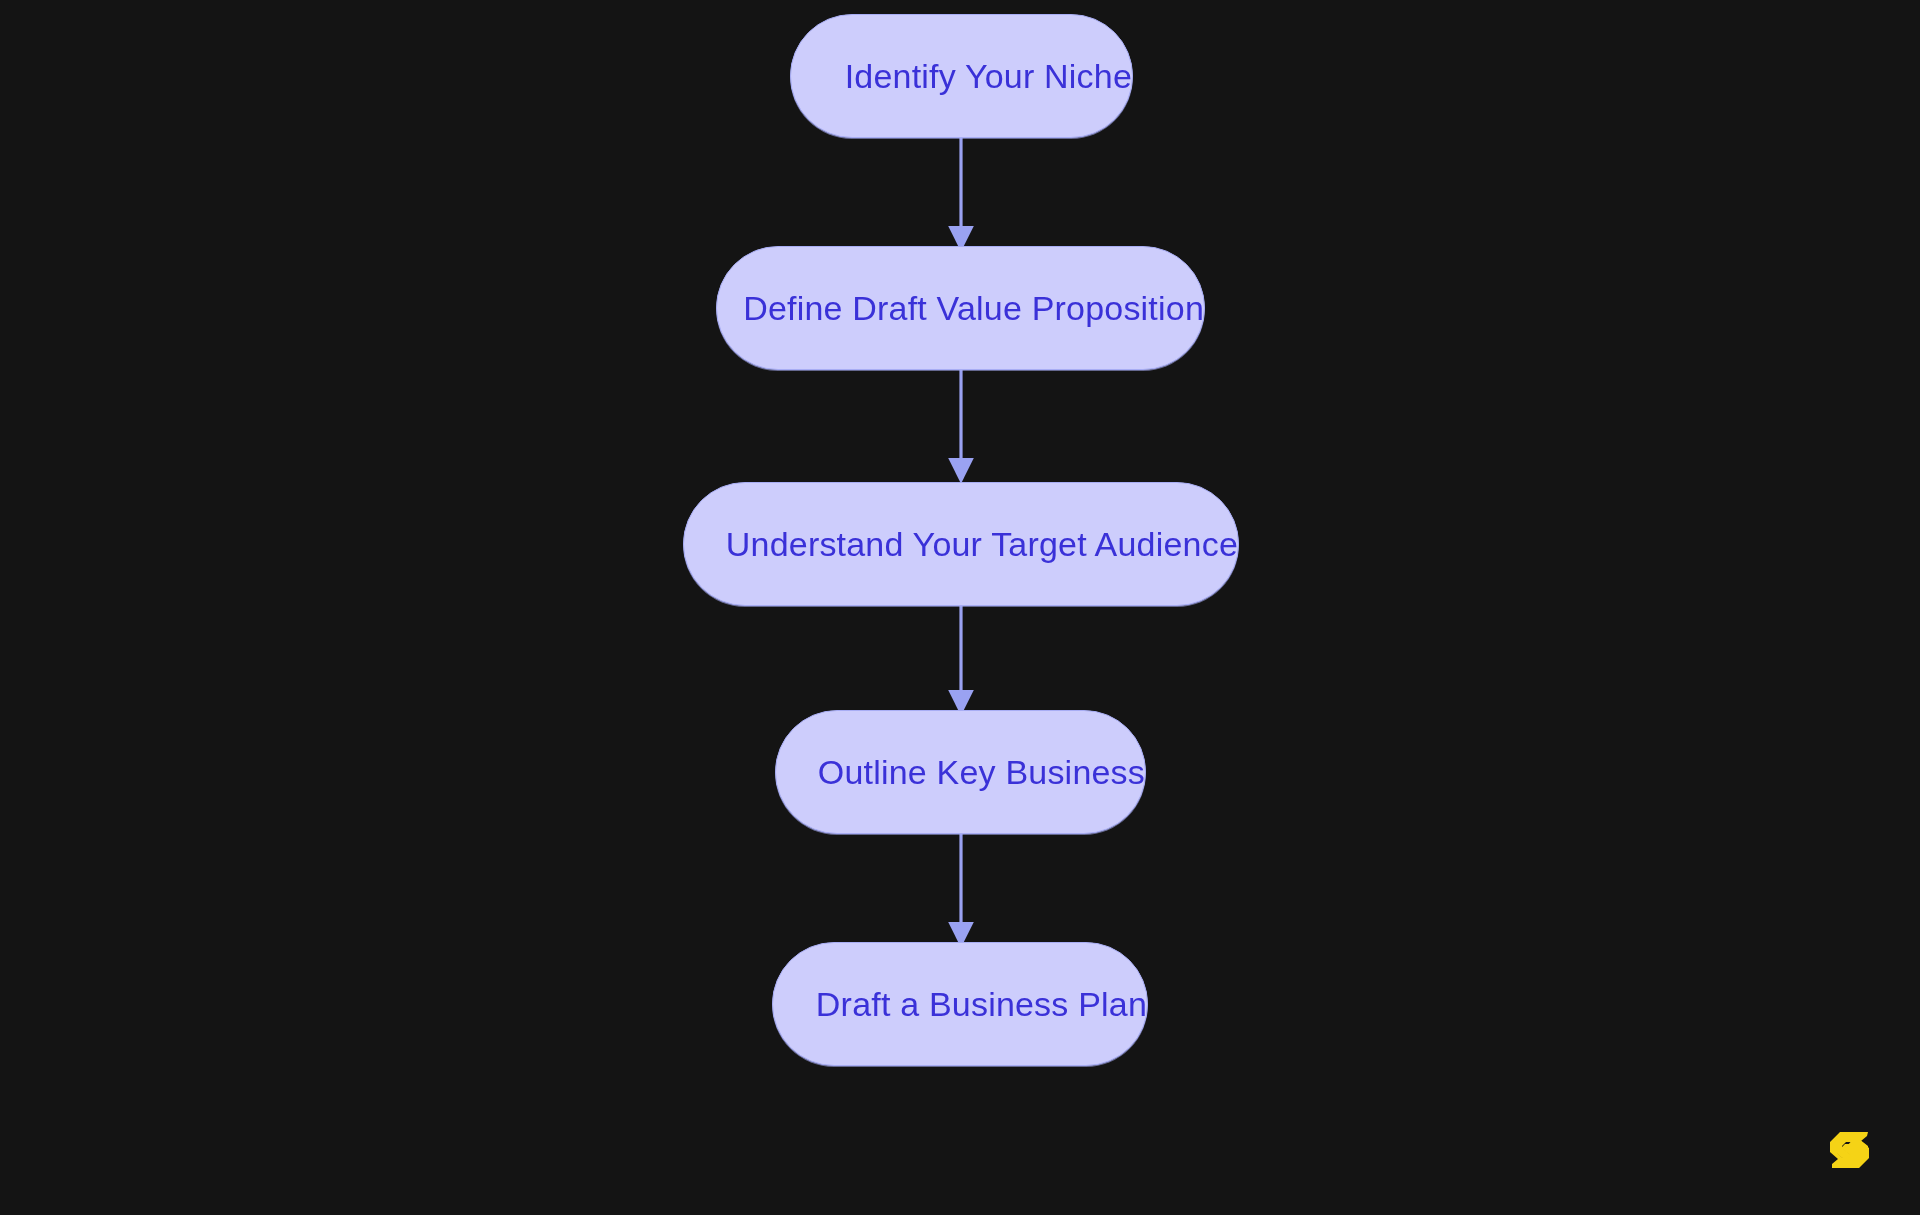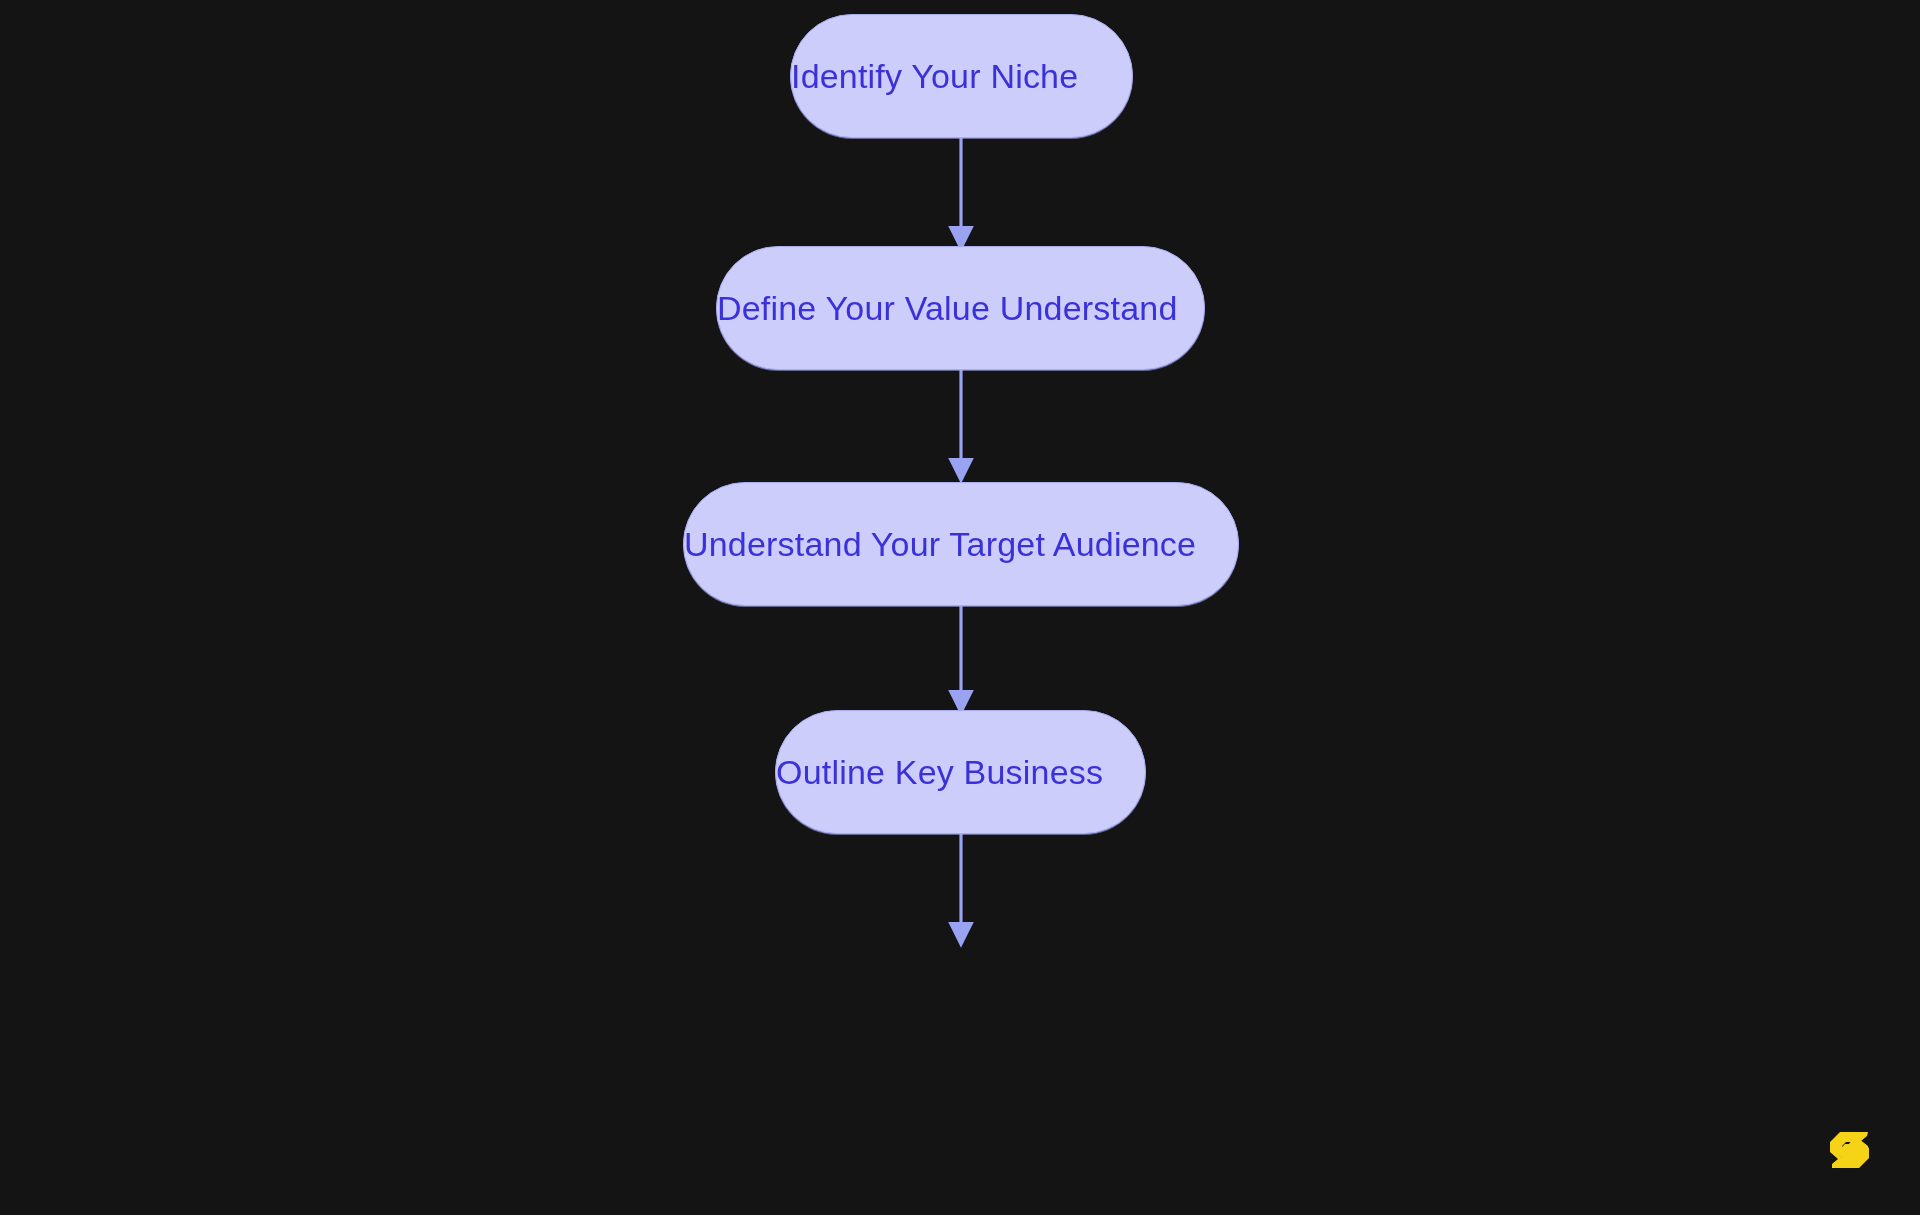--- a/index.html
+++ b/index.html
@@ -18,21 +18,21 @@
   #flow {
     position:absolute;
     left:0; top:0;
     width:1920px; height:1215px;
   }
   .edges { position:absolute; left:0; top:0; width:1920px; height:1215px; pointer-events:none; }
   .node {
     position:absolute;
     display:flex;
     align-items:center;
-    justify-content:flex-start;
+    justify-content:flex-end;
     background:#cdcdfc;
     border:1.5px solid #a8adf4;
     border-radius:62px;
     height:124px;
     box-shadow:0 1px 0 rgba(168,173,244,0.55);
   }
   .node-label {
     color:#3a31d8;
     font-size:34px;
     font-weight:400;
@@ -78,31 +78,34 @@
       <g>
         <line x1="961" y1="834" x2="961" y2="924" stroke="#9aa2f2" stroke-width="3.2" marker-end="url(#arrowhead)"></line>
       </g>
     </svg>
 
     <div class="node" id="n0">
       <span class="node-label">Identify Your Niche</span>
     </div>
 
     <div class="node" id="n1">
-      <span class="node-label">Define Your Value Understand</span>
+      <span class="node-label">Define Draft Value Proposition</span>
     </div>
 
     <div class="node" id="n2">
       <span class="node-label">Understand Your Target Audience</span>
     </div>
 
     <div class="node" id="n3">
       <span class="node-label">Outline Key Business</span>
     </div>
 
+    <div class="node" id="n4">
+      <span class="node-label">Draft a Business Plan</span>
+    </div>
 
   </div>
 
   <svg id="logo" viewBox="0 0 46 44" xmlns="http://www.w3.org/2000/svg">
     <path d="M42 4 H14 L4 14 L4 24 L12 31 L6 36 L6 40 H33 L43 30 L43 20 L35 13 L41 8 Z
              M16 11 H33 L28 16 H19 L16 19 L16 21 L24 27 L19 32 L11 25 L11 16 Z" fill="#f5d316"></path>
     <path d="M13 6 H41 L32 14 L20 14 L16 18 L16 20 L25 27 L20 33 L9 24 L9 15 Z" fill="#f5d316"></path>
     <path d="M33 11 L42 18 L42 29 L33 38 L6 38 L14 30 L27 30 L31 26 L31 24 L22 17 L27 11 Z" fill="#f5d316"></path>
   </svg>
 

